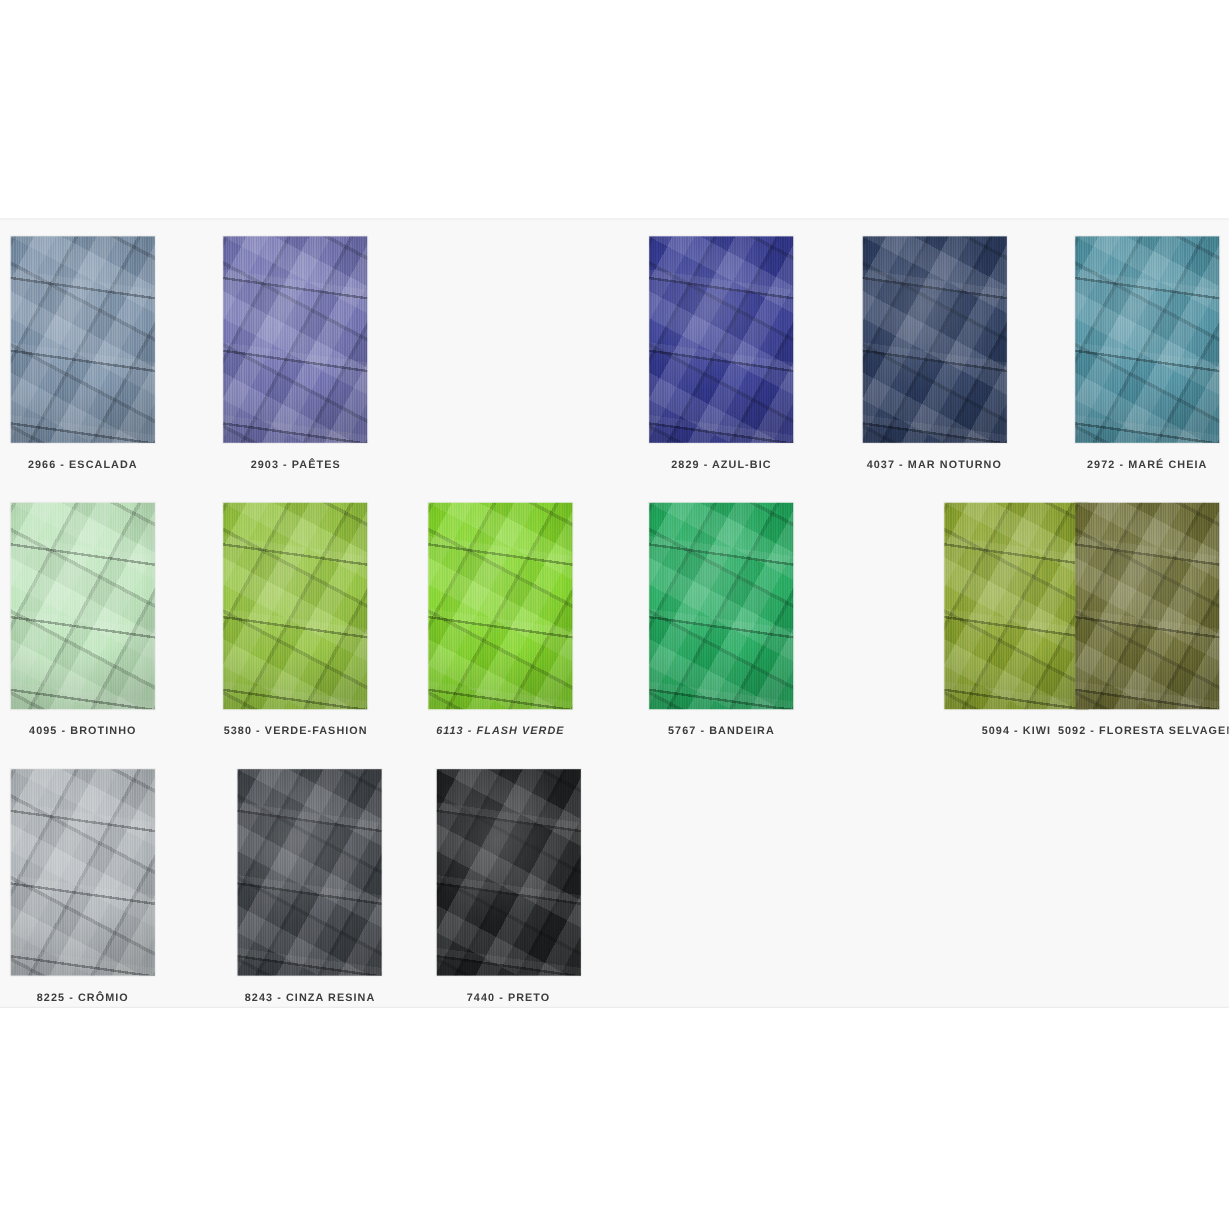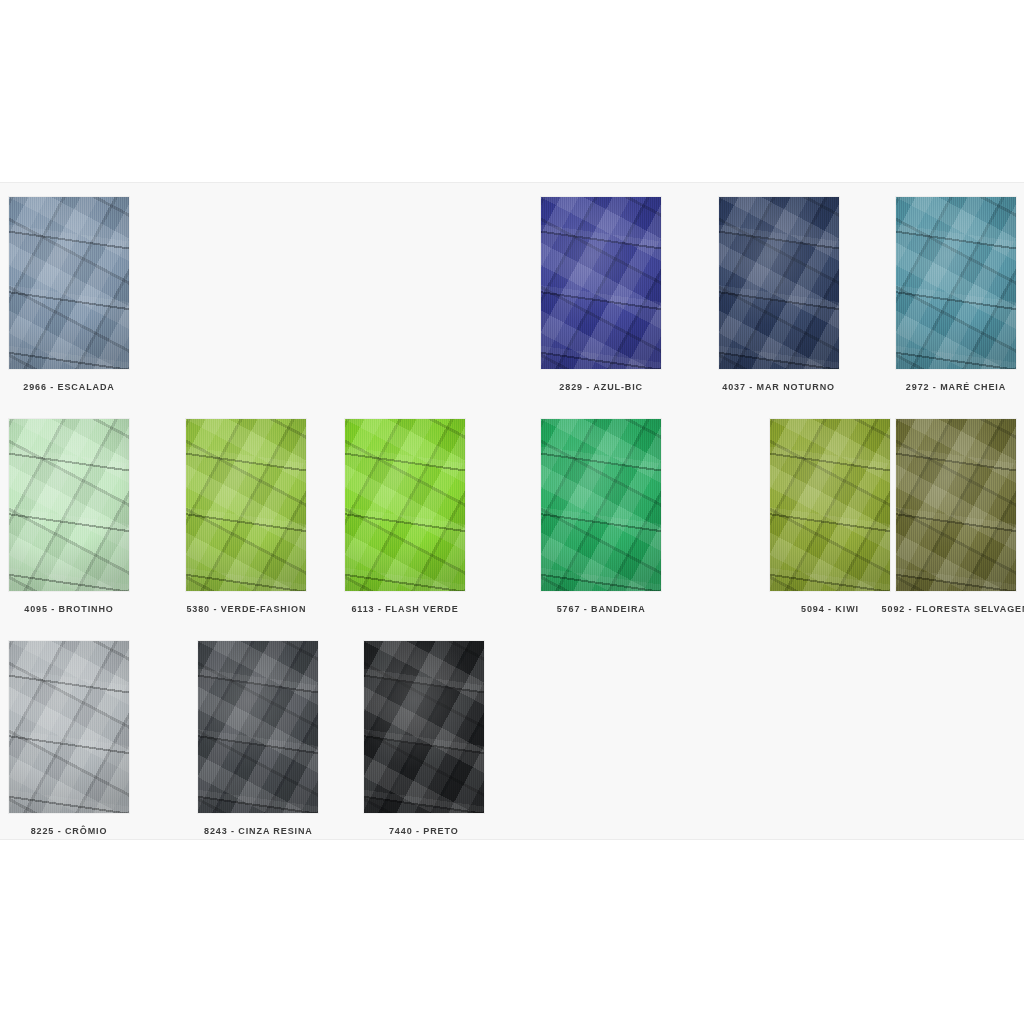--- a/index.html
+++ b/index.html
@@ -161,20 +161,30 @@
           <div class="swatch-cell" style="left: 0px;">
             <div class="swatch-tile" style="background: rgb(122, 144, 168);">
               <div class="tex-band-a"></div>
               <div class="tex-band-b"></div>
               <div class="tex-seam"></div>
               <div class="tex-rib"></div>
               <div class="tex-shade"></div>
             </div>
             <div class="swatch-label">2966 - ESCALADA</div>
           </div>
+          <div class="swatch-cell" style="left: 177.4px;">
+            <div class="swatch-tile" style="background: rgb(111, 111, 175);">
+              <div class="tex-band-a"></div>
+              <div class="tex-band-b"></div>
+              <div class="tex-seam"></div>
+              <div class="tex-rib"></div>
+              <div class="tex-shade"></div>
+            </div>
+            <div class="swatch-label">2903 - PAÊTES</div>
+          </div>
           <div class="swatch-cell" style="left: 532.2px;">
             <div class="swatch-tile" style="background: rgb(53, 58, 144);">
               <div class="tex-band-a"></div>
               <div class="tex-band-b"></div>
               <div class="tex-seam"></div>
               <div class="tex-rib"></div>
               <div class="tex-shade"></div>
             </div>
             <div class="swatch-label">2829 - AZUL-BIC</div>
           </div>
@@ -213,41 +223,41 @@
           <div class="swatch-cell" style="left: 177.4px;">
             <div class="swatch-tile" style="background: rgb(147, 194, 62);">
               <div class="tex-band-a"></div>
               <div class="tex-band-b"></div>
               <div class="tex-seam"></div>
               <div class="tex-rib"></div>
               <div class="tex-shade"></div>
             </div>
             <div class="swatch-label">5380 - VERDE-FASHION</div>
           </div>
-          <div class="swatch-cell" style="left: 336px;">
+          <div class="swatch-cell" style="left: 348px; font-style: italic;">
             <div class="swatch-tile" style="background: rgb(129, 212, 40);">
               <div class="tex-band-a"></div>
               <div class="tex-band-b"></div>
               <div class="tex-seam"></div>
               <div class="tex-rib"></div>
               <div class="tex-shade"></div>
             </div>
             <div class="swatch-label">6113 - FLASH VERDE</div>
           </div>
           <div class="swatch-cell" style="left: 532.2px;">
             <div class="swatch-tile" style="background: rgb(33, 168, 92);">
               <div class="tex-band-a"></div>
               <div class="tex-band-b"></div>
               <div class="tex-seam"></div>
               <div class="tex-rib"></div>
               <div class="tex-shade"></div>
             </div>
             <div class="swatch-label">5767 - BANDEIRA</div>
           </div>
-          <div class="swatch-cell" style="left: 725px; padding-left: 36px;">
+          <div class="swatch-cell" style="left: 742px; padding-left: 36px;">
             <div class="swatch-tile" style="background: rgb(138, 163, 46);">
               <div class="tex-band-a"></div>
               <div class="tex-band-b"></div>
               <div class="tex-seam"></div>
               <div class="tex-rib"></div>
               <div class="tex-shade"></div>
             </div>
             <div class="swatch-label">5094 - KIWI</div>
           </div>
           <div class="swatch-cell overflow-right" style="left: 887px;">

